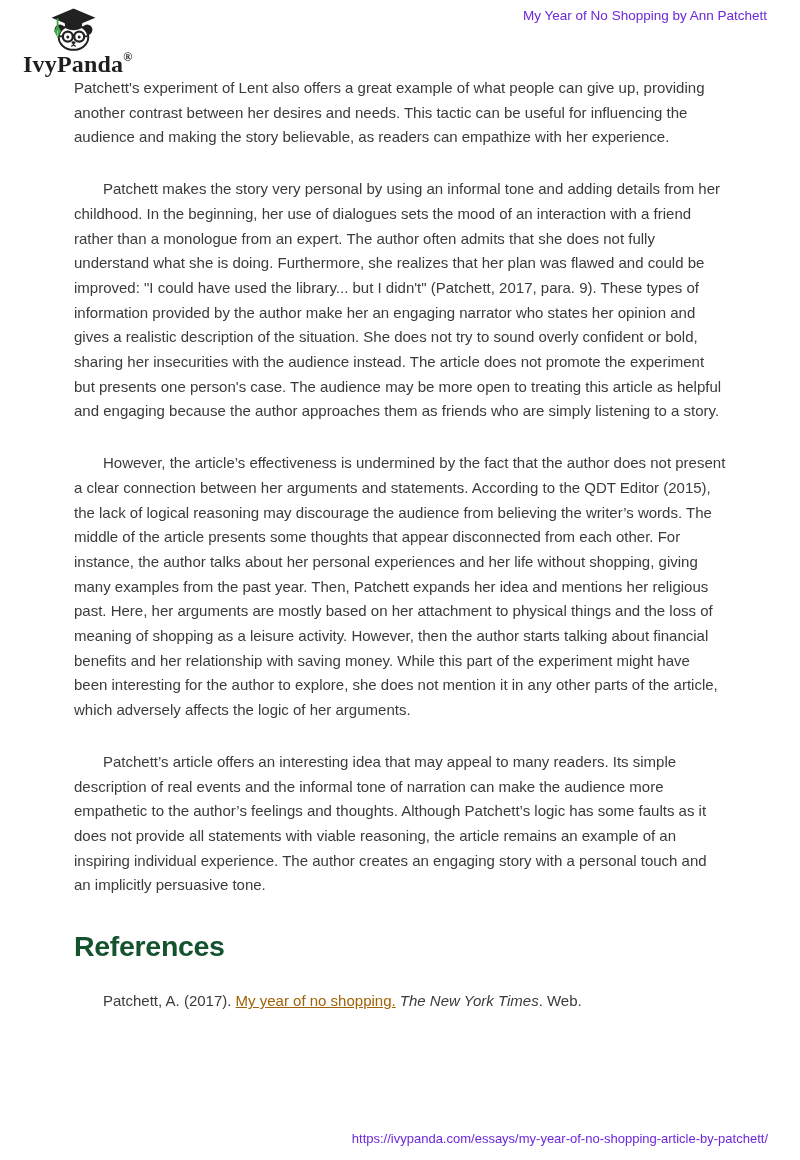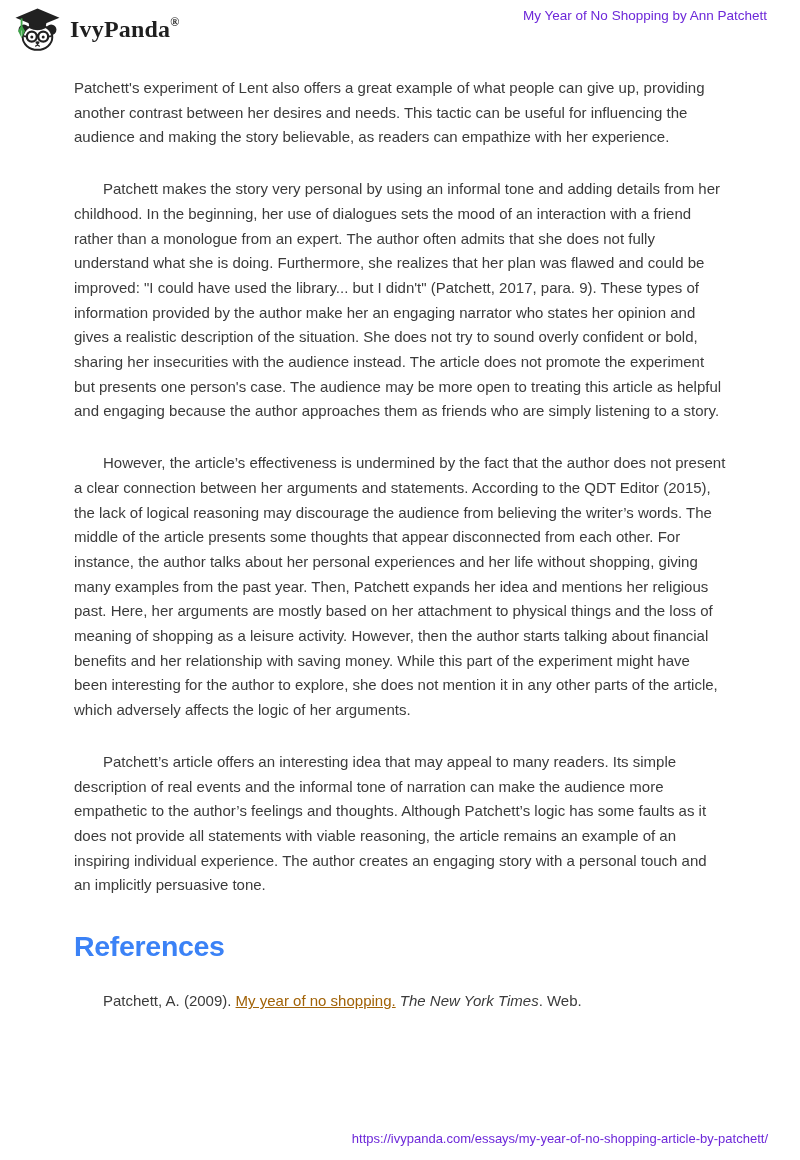--- a/index.html
+++ b/index.html
@@ -16,20 +16,21 @@
   .header {
     position: relative;
     height: 56px;
   }
   .brand {
     position: absolute;
     left: 14px;
     top: 7px;
     display: flex;
     align-items: center;
+    flex-direction: column;
   }
   .brand-logo { display: block; }
   .brand-name {
     font-family: "Liberation Serif", serif;
     font-weight: 700;
     font-size: 24px;
     color: #1f1f1f;
     margin-left: 9px;
     letter-spacing: 0.2px;
   }
@@ -63,21 +64,21 @@
     color: #3b3b3b;
     margin-bottom: 27px;
     text-align: left;
   }
   .essay p.indent { text-indent: 29px; }
 
   .references-heading {
     font-family: "Liberation Sans", sans-serif;
     font-weight: 700;
     font-size: 28.5px;
-    color: #3b82f6;
+    color: #14532d;
     margin: 32px 0 26px 0;
     letter-spacing: -0.3px;
   }
 
   .reference-entry {
     font-size: 15px;
     line-height: 24.7px;
     color: #3b3b3b;
     text-indent: 29px;
   }
@@ -137,18 +138,18 @@
 </div>
 
 <div class="essay">
   <p>Patchett's experiment of Lent also offers a great example of what people can give up, providing another contrast between her desires and needs. This tactic can be useful for influencing the audience and making the story believable, as readers can empathize with her experience.</p>
   <p class="indent">Patchett makes the story very personal by using an informal tone and adding details from her childhood. In the beginning, her use of dialogues sets the mood of an interaction with a friend rather than a monologue from an expert. The author often admits that she does not fully understand what she is doing. Furthermore, she realizes that her plan was flawed and could be improved: "I could have used the library... but I didn't" (Patchett, 2017, para. 9). These types of information provided by the author make her an engaging narrator who states her opinion and gives a realistic description of the situation. She does not try to sound overly confident or bold, sharing her insecurities with the audience instead. The article does not promote the experiment but presents one person's case. The audience may be more open to treating this article as helpful and engaging because the author approaches them as friends who are simply listening to a story.</p>
   <p class="indent">However, the article’s effectiveness is undermined by the fact that the author does not present a clear connection between her arguments and statements. According to the QDT Editor (2015), the lack of logical reasoning may discourage the audience from believing the writer’s words. The middle of the article presents some thoughts that appear disconnected from each other. For instance, the author talks about her personal experiences and her life without shopping, giving many examples from the past year. Then, Patchett expands her idea and mentions her religious past. Here, her arguments are mostly based on her attachment to physical things and the loss of meaning of shopping as a leisure activity. However, then the author starts talking about financial benefits and her relationship with saving money. While this part of the experiment might have been interesting for the author to explore, she does not mention it in any other parts of the article, which adversely affects the logic of her arguments.</p>
   <p class="indent">Patchett’s article offers an interesting idea that may appeal to many readers. Its simple description of real events and the informal tone of narration can make the audience more empathetic to the author’s feelings and thoughts. Although Patchett’s logic has some faults as it does not provide all statements with viable reasoning, the article remains an example of an inspiring individual experience. The author creates an engaging story with a personal touch and an implicitly persuasive tone.</p>
 
   <h1 class="references-heading">References</h1>
 
-  <p class="reference-entry"><span>Patchett, A. (2009). </span><a class="reference-link">My year of no shopping.</a><span class="reference-source"> The New York Times</span><span>. Web.</span></p>
+  <p class="reference-entry"><span>Patchett, A. (2017). </span><a class="reference-link">My year of no shopping.</a><span class="reference-source"> The New York Times</span><span>. Web.</span></p>
 </div>
 
 <div class="footer">
   <span class="page-url">https://ivypanda.com/essays/my-year-of-no-shopping-article-by-patchett/</span>
 </div>
 
 </body></html>

